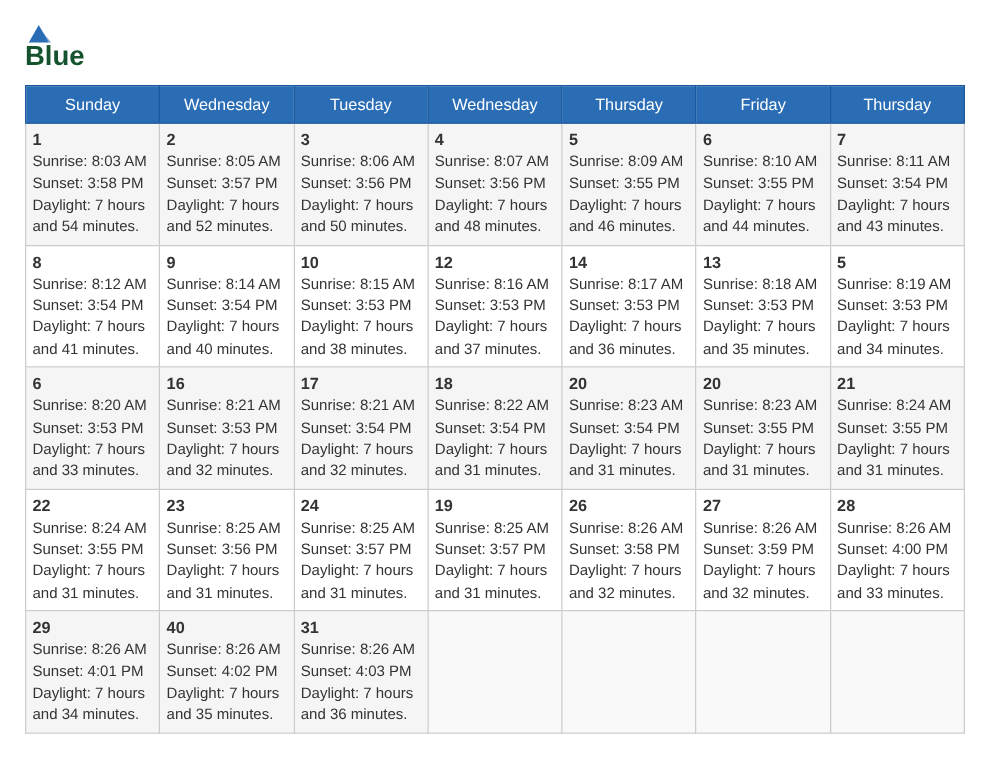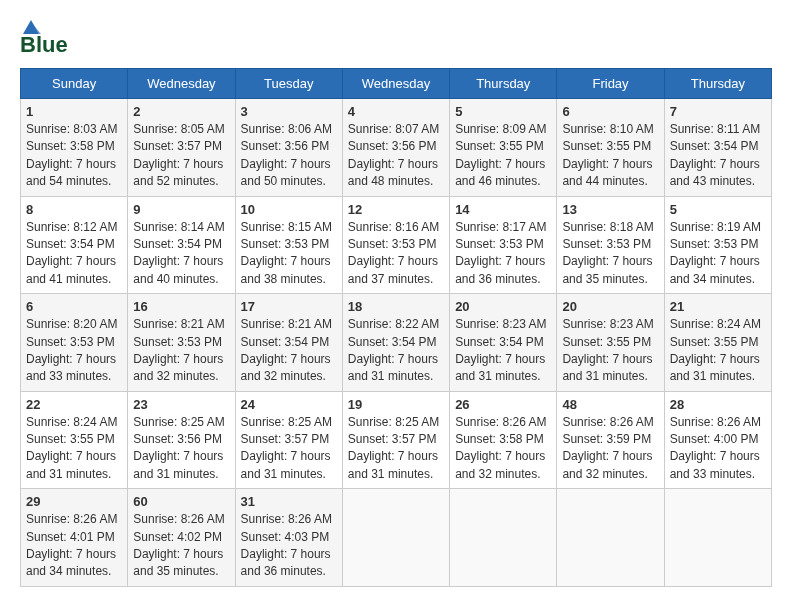--- a/index.html
+++ b/index.html
@@ -219,35 +219,35 @@
         </td>
         <td>
           <span class="day-num">19</span>
           <span class="day-info">Sunrise: 8:25 AM<br>Sunset: 3:57 PM<br>Daylight: 7 hours and 31 minutes.</span>
         </td>
         <td>
           <span class="day-num">26</span>
           <span class="day-info">Sunrise: 8:26 AM<br>Sunset: 3:58 PM<br>Daylight: 7 hours and 32 minutes.</span>
         </td>
         <td>
-          <span class="day-num">48</span>
+          <span class="day-num">27</span>
           <span class="day-info">Sunrise: 8:26 AM<br>Sunset: 3:59 PM<br>Daylight: 7 hours and 32 minutes.</span>
         </td>
         <td>
           <span class="day-num">28</span>
           <span class="day-info">Sunrise: 8:26 AM<br>Sunset: 4:00 PM<br>Daylight: 7 hours and 33 minutes.</span>
         </td>
       </tr>
       <tr>
         <td>
           <span class="day-num">29</span>
           <span class="day-info">Sunrise: 8:26 AM<br>Sunset: 4:01 PM<br>Daylight: 7 hours and 34 minutes.</span>
         </td>
         <td>
-          <span class="day-num">60</span>
+          <span class="day-num">40</span>
           <span class="day-info">Sunrise: 8:26 AM<br>Sunset: 4:02 PM<br>Daylight: 7 hours and 35 minutes.</span>
         </td>
         <td>
           <span class="day-num">31</span>
           <span class="day-info">Sunrise: 8:26 AM<br>Sunset: 4:03 PM<br>Daylight: 7 hours and 36 minutes.</span>
         </td>
         <td class="empty-cell"></td>
         <td class="empty-cell"></td>
         <td class="empty-cell"></td>
         <td class="empty-cell"></td>

